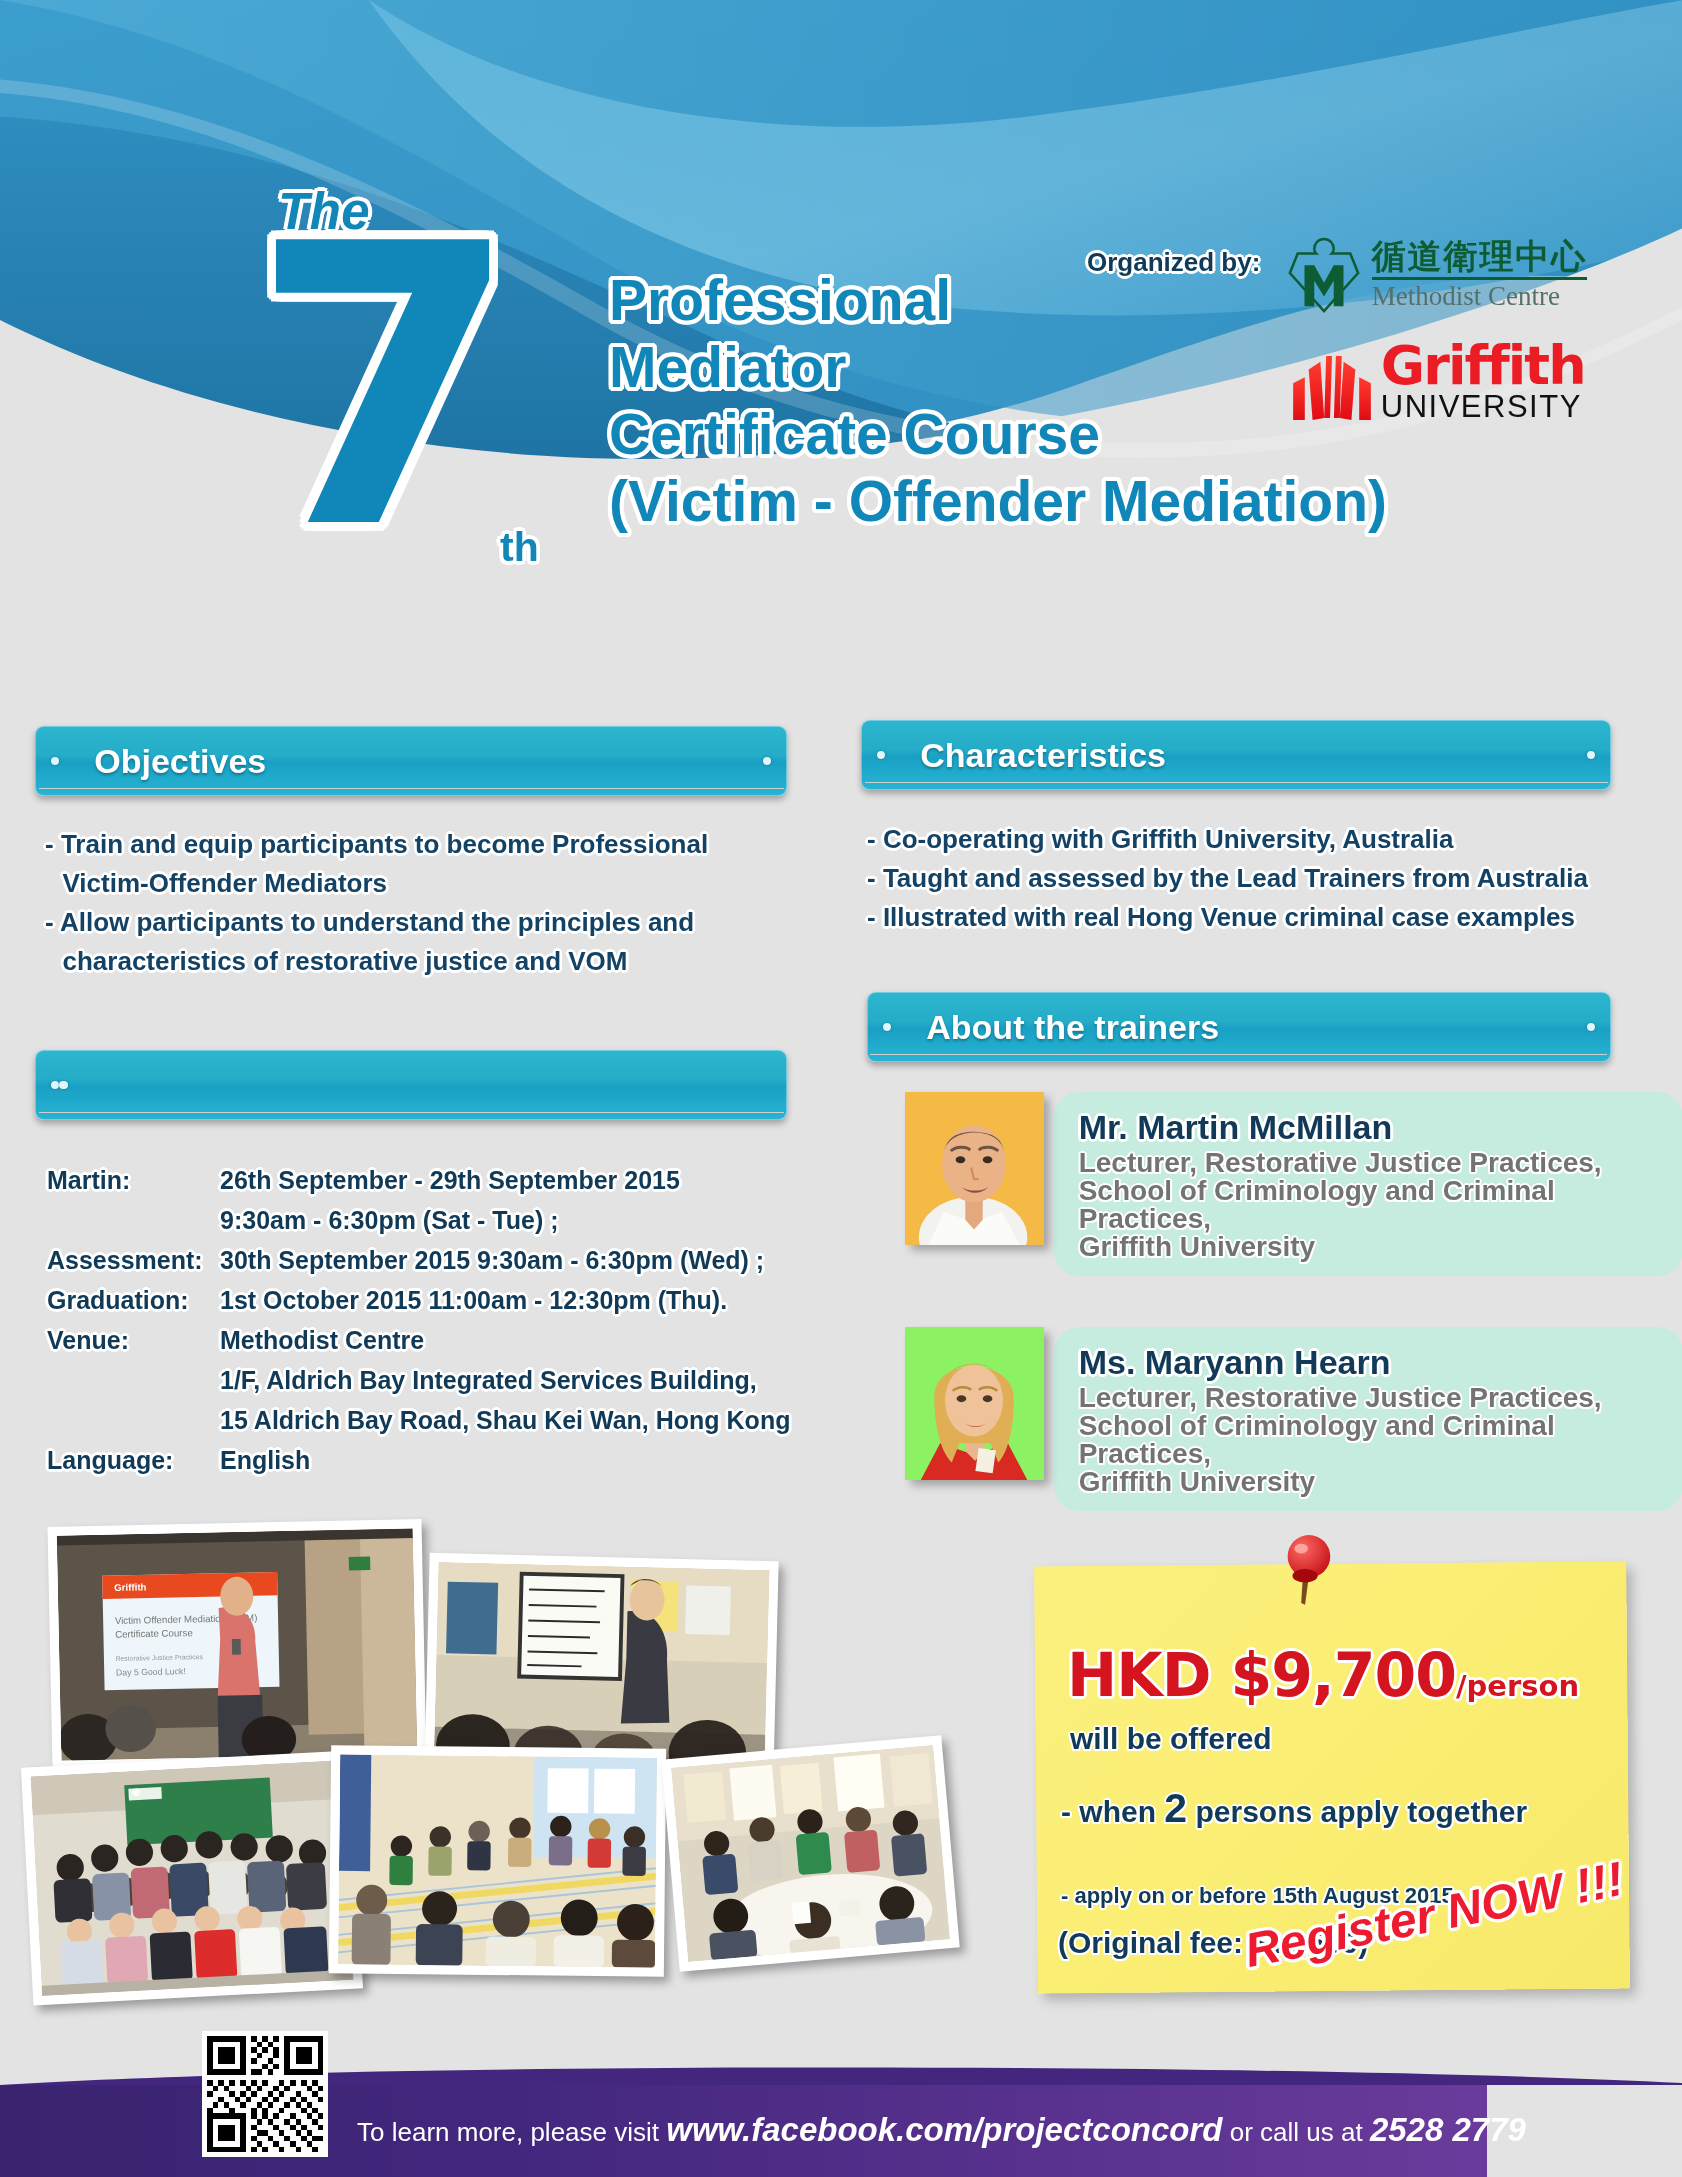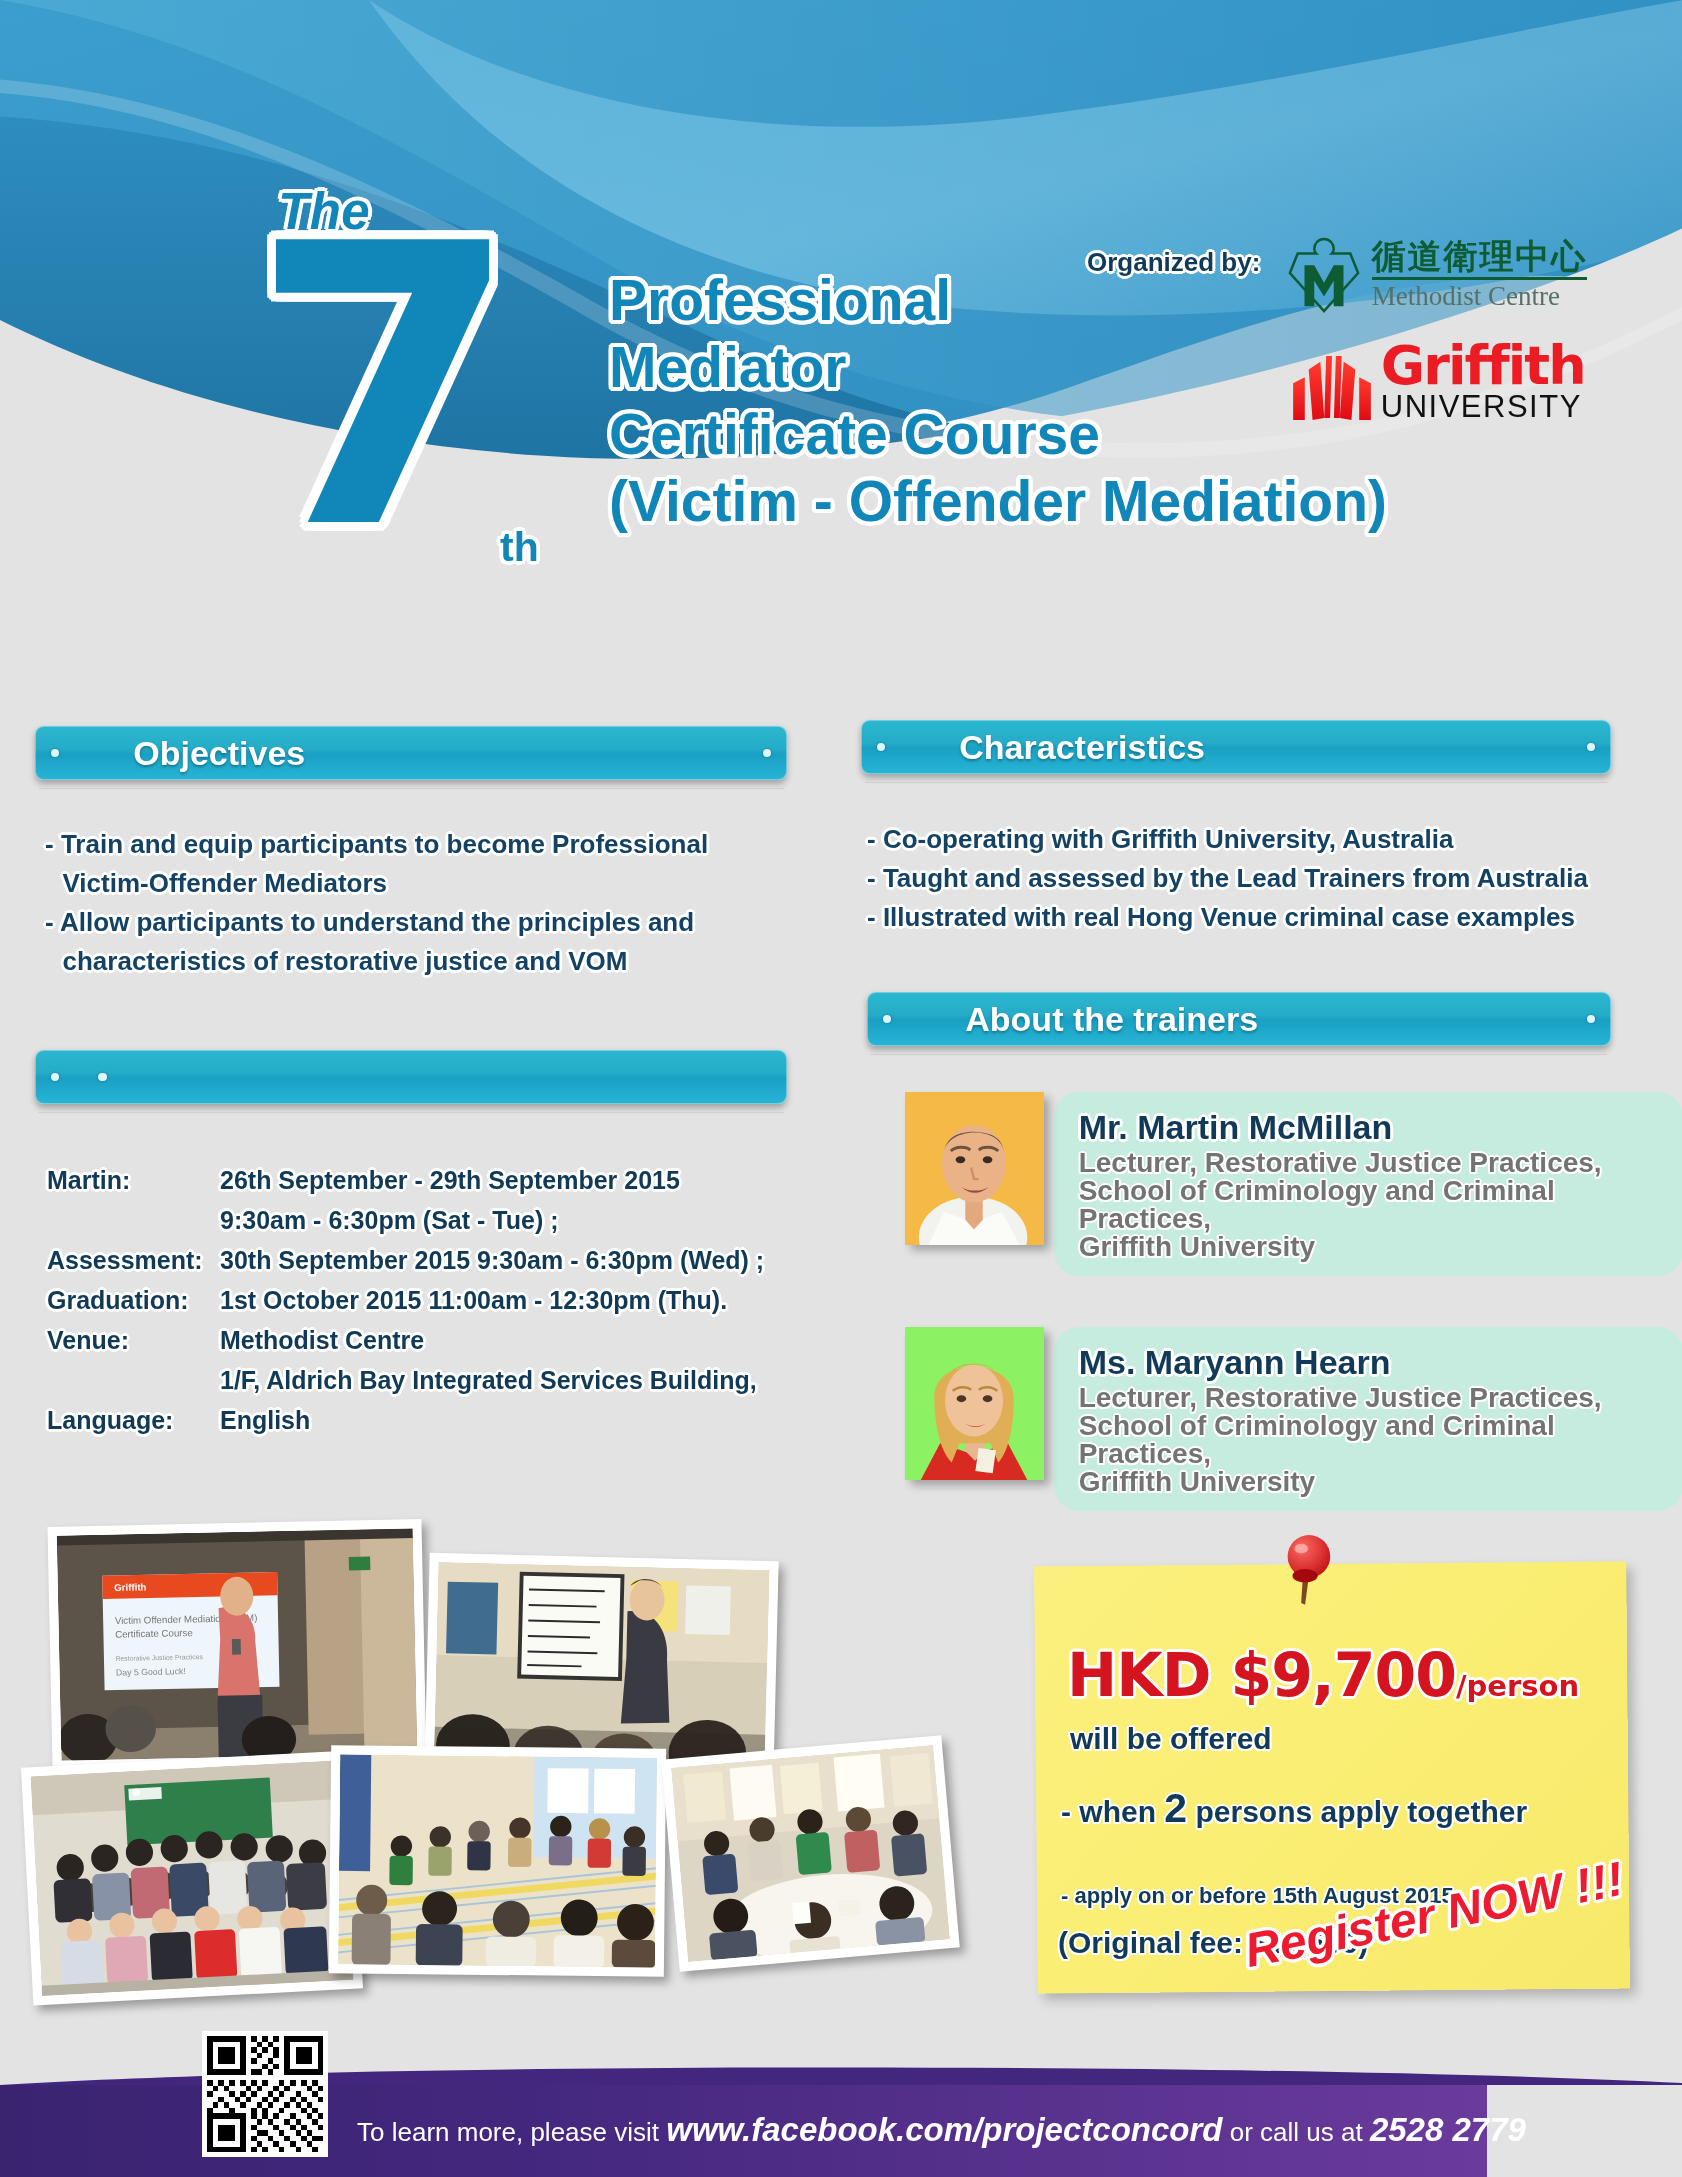--- a/index.html
+++ b/index.html
@@ -64,27 +64,26 @@
   .mcen{font-size:27px;color:#53716a;font-family:"Liberation Serif",serif;}
 
   .grlogo{position:absolute;left:1291px;top:342px;width:340px;height:80px;display:flex;align-items:flex-end;gap:7.8px;}
   .grmark{width:82px;height:68px;flex:0 0 82px;}
   .grtxt{display:flex;flex-direction:column;line-height:.96;}
   .grname{font-size:54px;font-weight:bold;color:#ec1c24;font-family:"DejaVu Sans",sans-serif;letter-spacing:-1.9px;}
   .gruni{font-size:31px;color:#111;font-family:"Liberation Sans",sans-serif;letter-spacing:1.5px;}
 
   
   .secbar{
-    position:absolute;height:54px;border-radius:8.7px;
+    position:absolute;height:70px;border-radius:8.7px;
     background:linear-gradient(180deg,#2cb6cf 0%,#25acc8 42%,#19a0c4 52%,#27b4d4 100%);
     box-shadow:0 3.9px 6.8px rgba(0,0,0,.28);
     display:flex;align-items:center;
     border:1px solid rgba(255,255,255,.35);
     box-sizing:border-box;
-    gap:39px;
   }
   .secbar .dot{width:8.7px;height:8.7px;border-radius:50%;background:#dff6fb;box-shadow:0 0 2.9px rgba(0,0,0,.3);flex:0 0 8.7px;}
   .secbar .dot.l{margin-left:14.6px;}
   .secbar .dot.r{margin-right:14.6px;}
   .secbar .lab{
     flex:1;padding-left:35px;color:#fff;font-size:34px;font-weight:bold;
     text-shadow:0 1.9px 2.9px rgba(0,0,0,.3);
   }
   .secshadow{position:absolute;height:1px;background:#cfcfcf;}
 
@@ -297,20 +296,24 @@
       <span class="calab">Graduation:</span>
       <span class="caval">1st October 2015     11:00am - 12:30pm (Thu).</span>
     </div>
     <div class="carow">
       <span class="calab">Venue:</span>
       <span class="caval">Methodist Centre</span>
     </div>
     <div class="carow">
       <span class="calab"></span>
       <span class="caval">1/F, Aldrich Bay Integrated Services Building,</span>
+    </div>
+    <div class="carow">
+      <span class="calab"></span>
+      <span class="caval">15 Aldrich Bay Road, Shau Kei Wan, Hong Kong</span>
     </div>
     <div class="carow">
       <span class="calab">Language:</span>
       <span class="caval">English</span>
     </div>
   </div>
 
   <div class="secbar" style="left:867px;top:992px;width:744px;">
     <span class="dot l"></span>
     <span class="lab">About the trainers</span>

